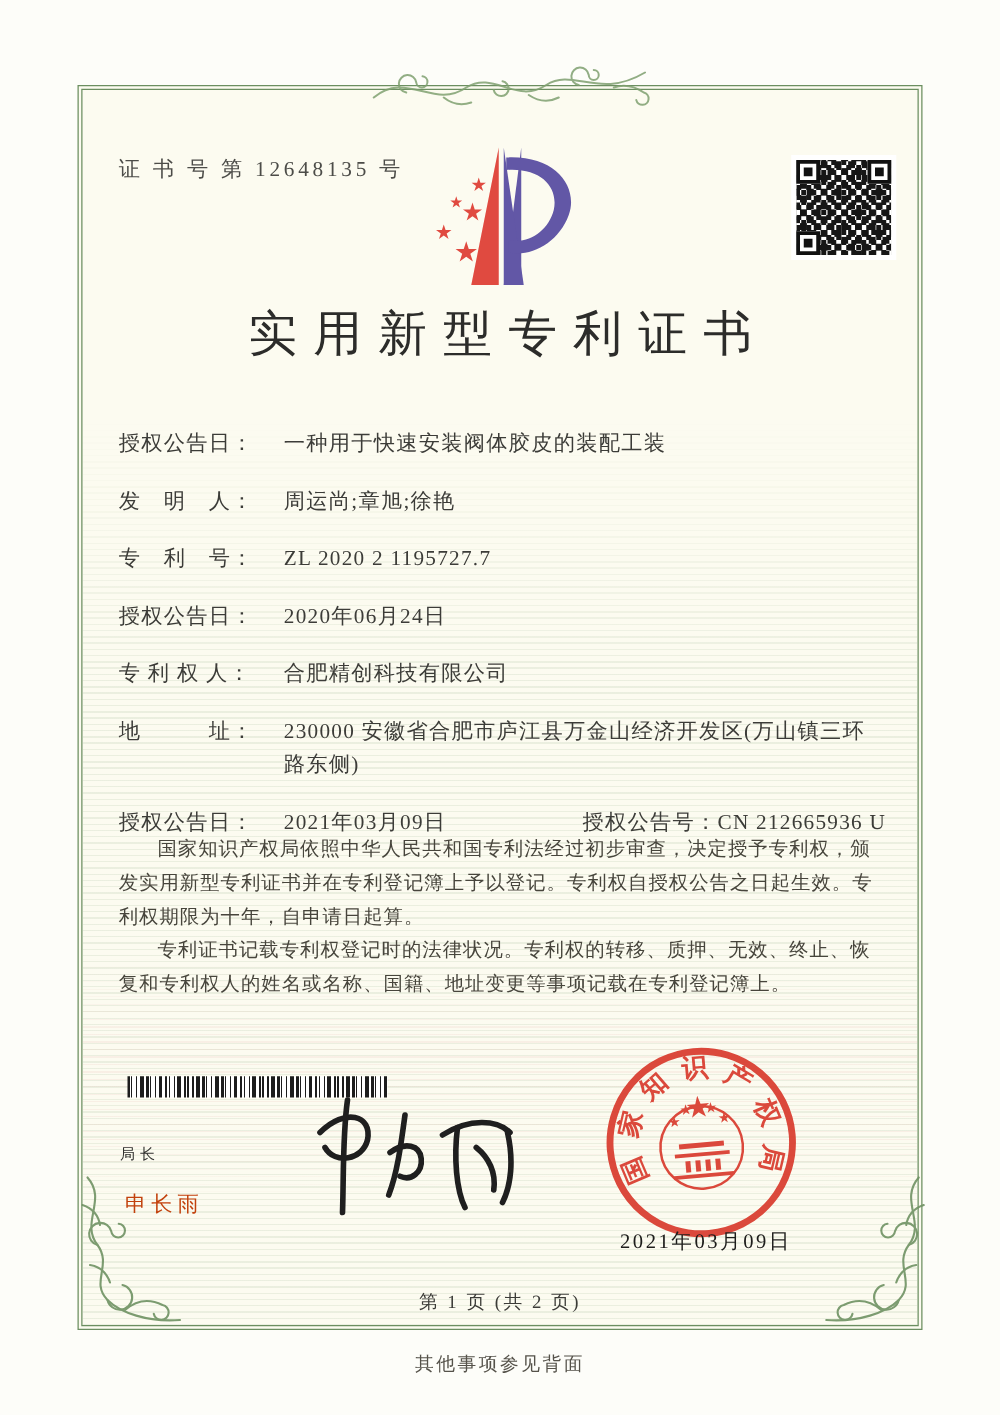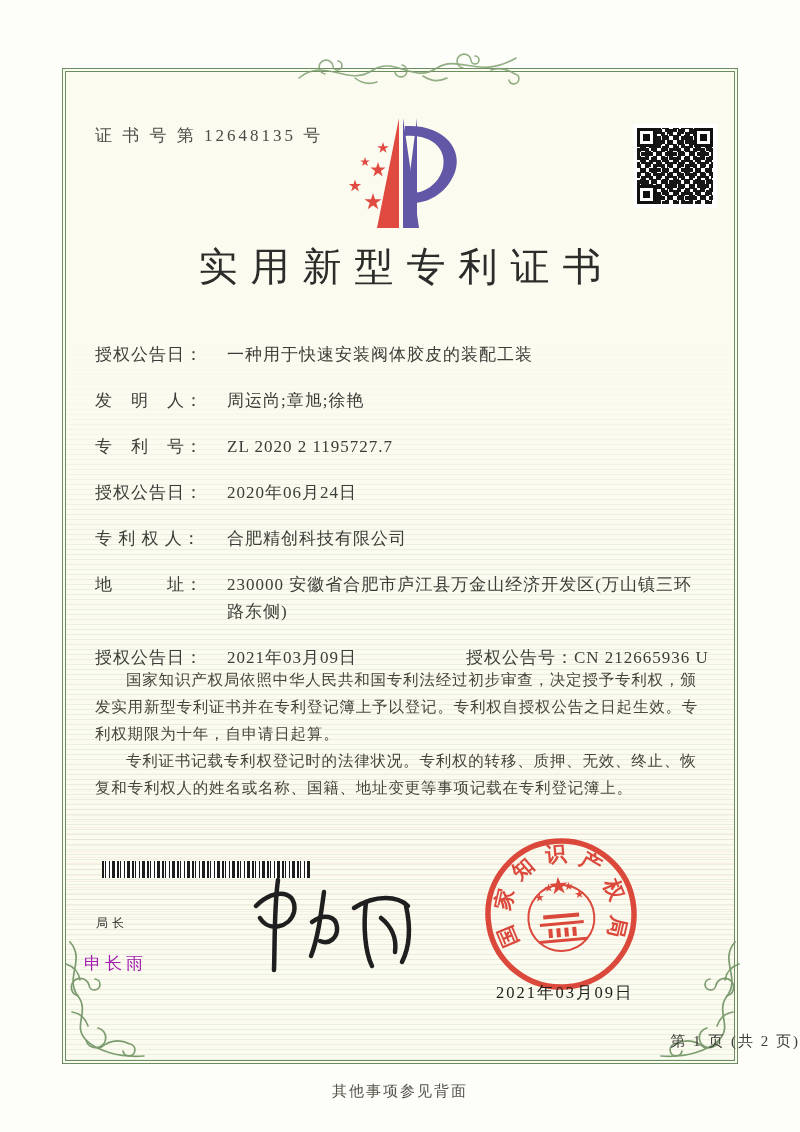--- a/index.html
+++ b/index.html
@@ -66,27 +66,27 @@
   .body-text p { text-indent:2em; }
   
   .barcode {
     position:absolute; left:102px; top:861px; width:208px; height:17px;
     background:repeating-linear-gradient(90deg,
       #1c1c1c 0 2px, #fff 2px 3px, #1c1c1c 3px 4px, #fff 4px 7px,
       #1c1c1c 7px 8px, #fff 8px 10px, #1c1c1c 10px 13px, #fff 13px 15px);
   }
   
   .sig-title { position:absolute; left:96px; top:915px; font-size:12px; color:#2e2e2c; letter-spacing:4px; }
-  .sig-name  { position:absolute; left:84px; top:952px; font-size:17px; color:#a21caf; letter-spacing:4px; }
+  .sig-name  { position:absolute; left:100px; top:952px; font-size:17px; color:#c2410c; letter-spacing:4px; }
   .sig-script { position:absolute; left:218px; top:866px; }
   
   .seal { position:absolute; left:481px; top:834px; transform:rotate(-5deg); opacity:0.92; }
   .seal-date { position:absolute; left:496px; top:982px; font-size:16.5px; letter-spacing:2px; color:#1d1d1b; }
   
-  .page-num { position:absolute; left:0; top:1032px; width:100%; text-align:right; font-size:15px; color:#3c3c38; letter-spacing:2px;font-family:Liberation Serif, serif; }
+  .page-num { position:absolute; left:0; top:1032px; width:100%; text-align:center; font-size:15px; color:#3c3c38; letter-spacing:2px;font-family:Liberation Serif, serif; }
   .back-note { position:absolute; left:0; top:1082px; width:100%; text-align:center; font-size:15px; color:#55524a; letter-spacing:2px; }
   
   .orn { position:absolute; pointer-events:none; }
   .orn-top { left:295px; top:44px; }
   .orn-bl { left:56px; top:938px; }
   .orn-br { left:644px; top:938px; transform:scaleX(-1); }
   svg text { font-family:"Liberation Serif","DejaVu Serif",serif; }
 </style>
 </head>
 <body>

